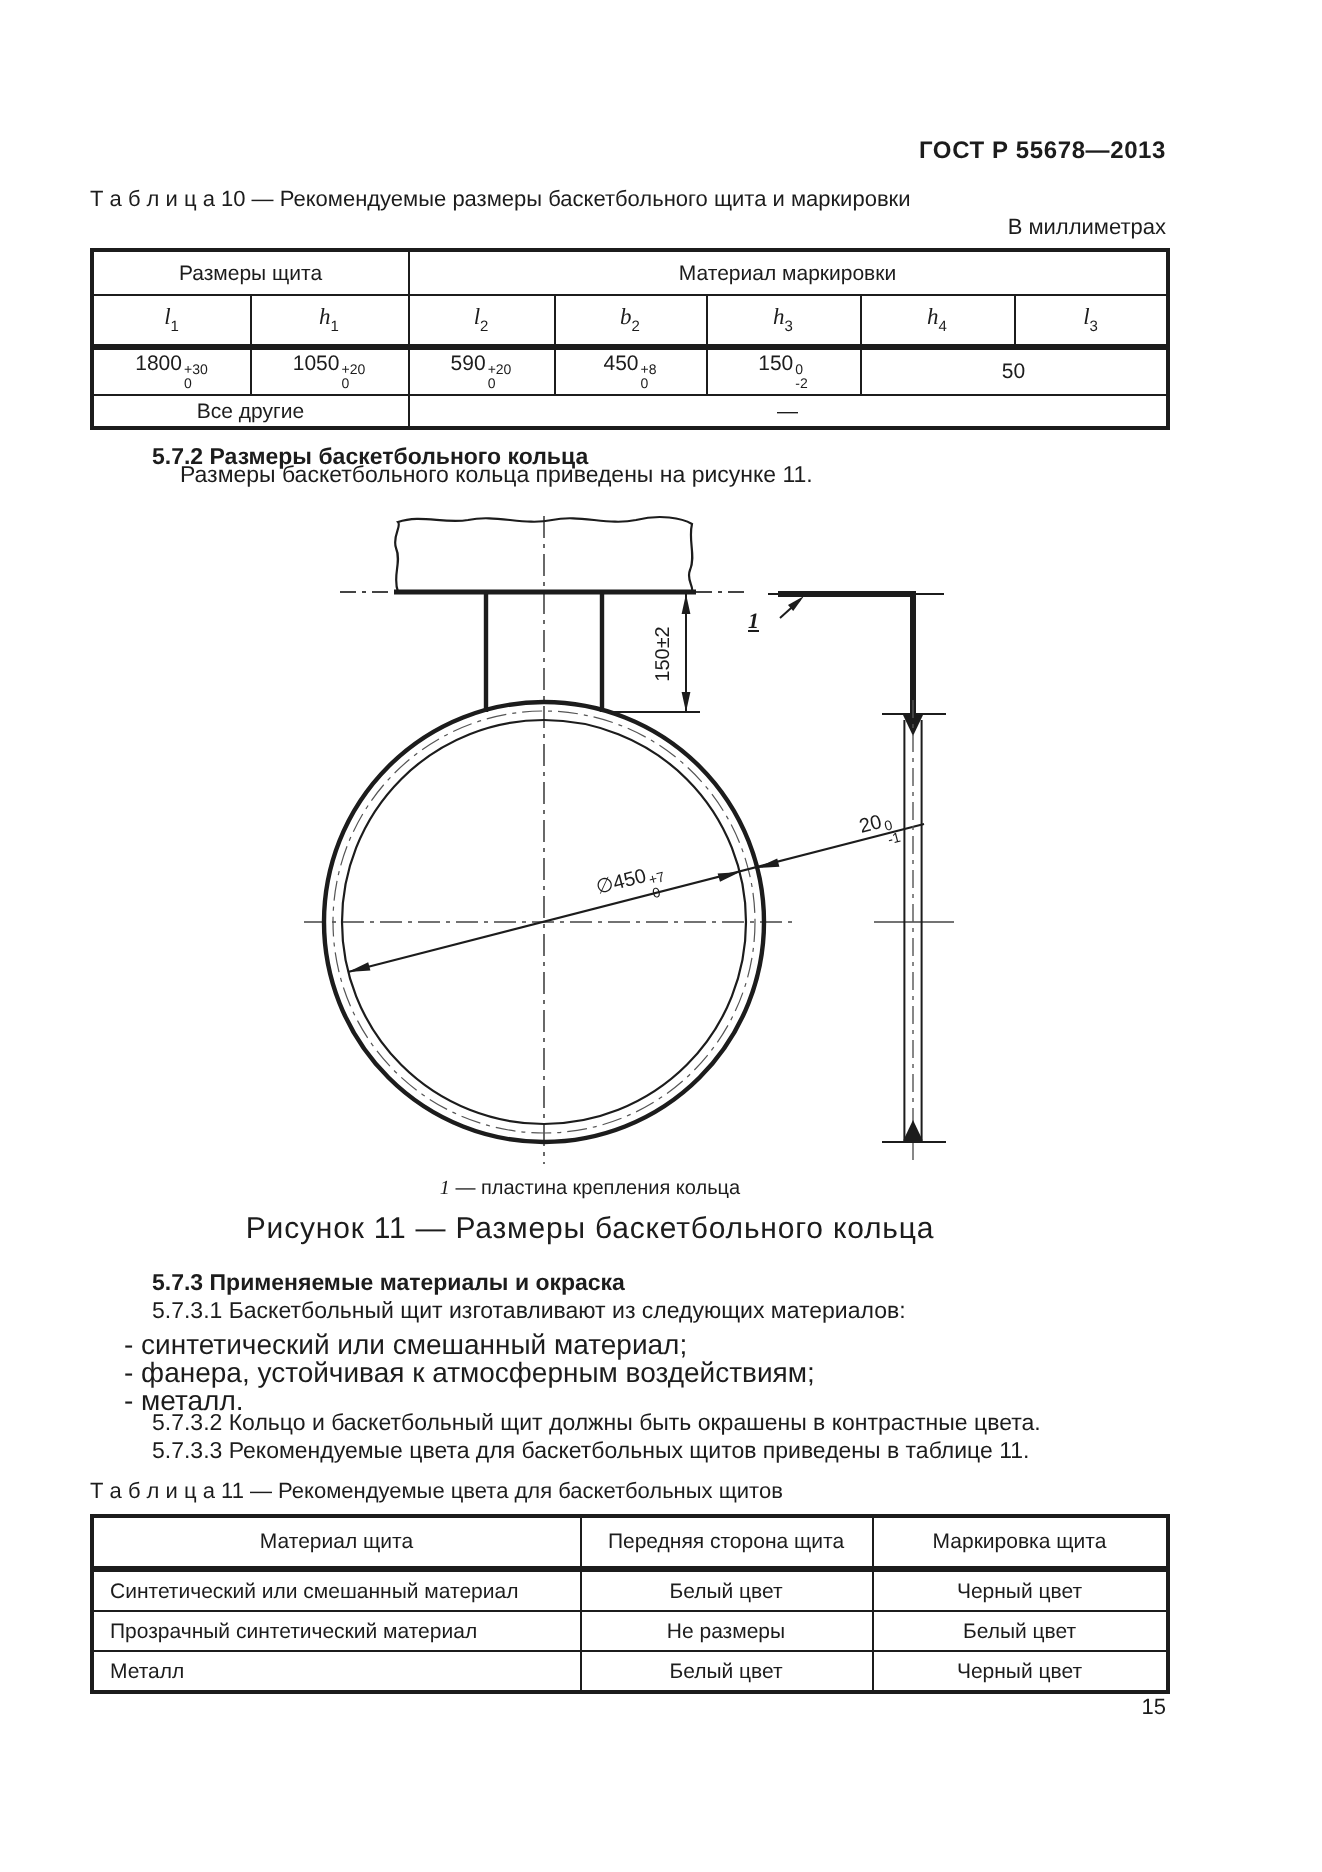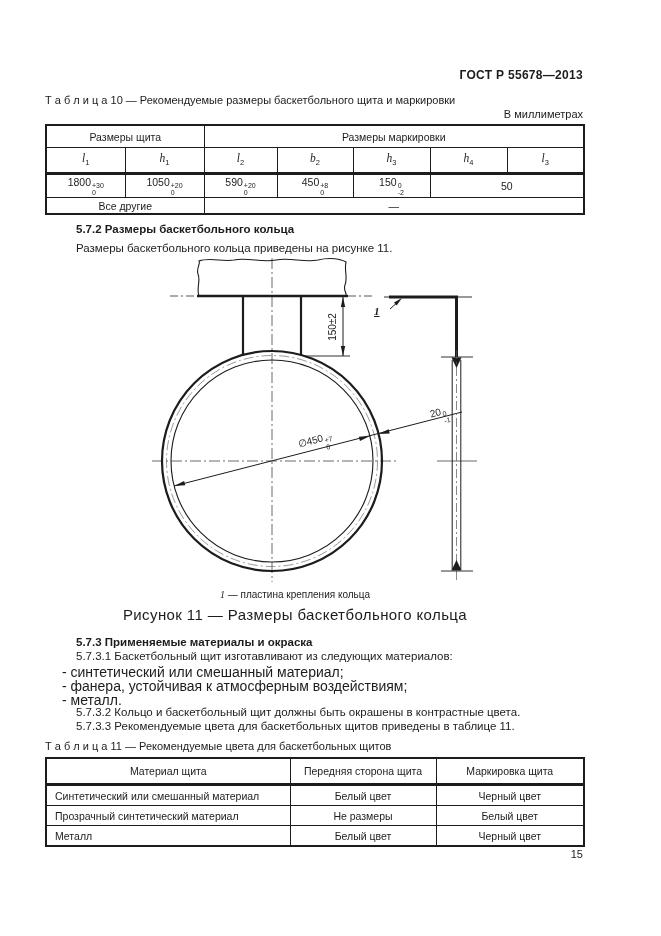--- a/index.html
+++ b/index.html
@@ -10,21 +10,21 @@
   .doc-header{top:68px;left:45px;width:538px;text-align:right;font-size:12px;font-weight:bold;letter-spacing:.3px;}
   .pagenum{top:848px;left:45px;width:538px;text-align:right;font-size:11px;}
   
   .tcaption{left:45px;width:538px;font-size:11px;}
   .t10cap{top:94px;}
   .units{top:108px;left:45px;width:538px;text-align:right;font-size:11px;}
   .t11cap{top:740px;}
   .heading{left:76px;width:510px;font-size:11.5px;font-weight:bold;}
   .bodyline{left:76px;width:510px;font-size:11.5px;}
   .dashline{left:62px;width:520px;font-size:14px;}
-  .h572{top:223px;}  .b572{top:242px;}
+  .h572{top:223px;}  .b572{top:232px;margin-left:14px;}
   .h573{top:636px;}  .p5731{top:650px;}
   .li1{top:664px;}   .li2{top:678px;}   .li3{top:692px;}
   .p5732{top:706px;} .p5733{top:720px;}
   
   table{border-collapse:collapse;table-layout:fixed;}
   .t10{top:124px;left:45px;width:538px;padding-left:27px;}
   .t11{top:757px;left:45px;width:538px;}
   td{border:1px solid #1c1c1c;text-align:center;vertical-align:middle;
      font-size:10.5px;padding:0 2px;overflow:hidden;}
   .t10{border:2px solid #1c1c1c;}
@@ -71,21 +71,21 @@
         <col style="width:79px">
         <col style="width:73px">
       <col style="width:76px">
         <col style="width:77px">
         <col style="width:77px">
         <col style="width:77px">
     </colgroup>
     <tbody>
         <tr class="rgroup">
       <td colspan="2">Размеры щита</td>
-      <td colspan="5">Размеры маркировки</td>
+      <td colspan="5">Материал маркировки</td>
     </tr>
     <tr class="rvars">
       <td><span class="var"><i>l</i><sub>1</sub></span></td>
       <td><span class="var"><i>h</i><sub>1</sub></span></td>
       <td><span class="var"><i>l</i><sub>2</sub></span></td>
       <td><span class="var"><i>b</i><sub>2</sub></span></td>
       <td><span class="var"><i>h</i><sub>3</sub></span></td>
       <td><span class="var"><i>h</i><sub>4</sub></span></td>
       <td><span class="var"><i>l</i><sub>3</sub></span></td>
     </tr>

